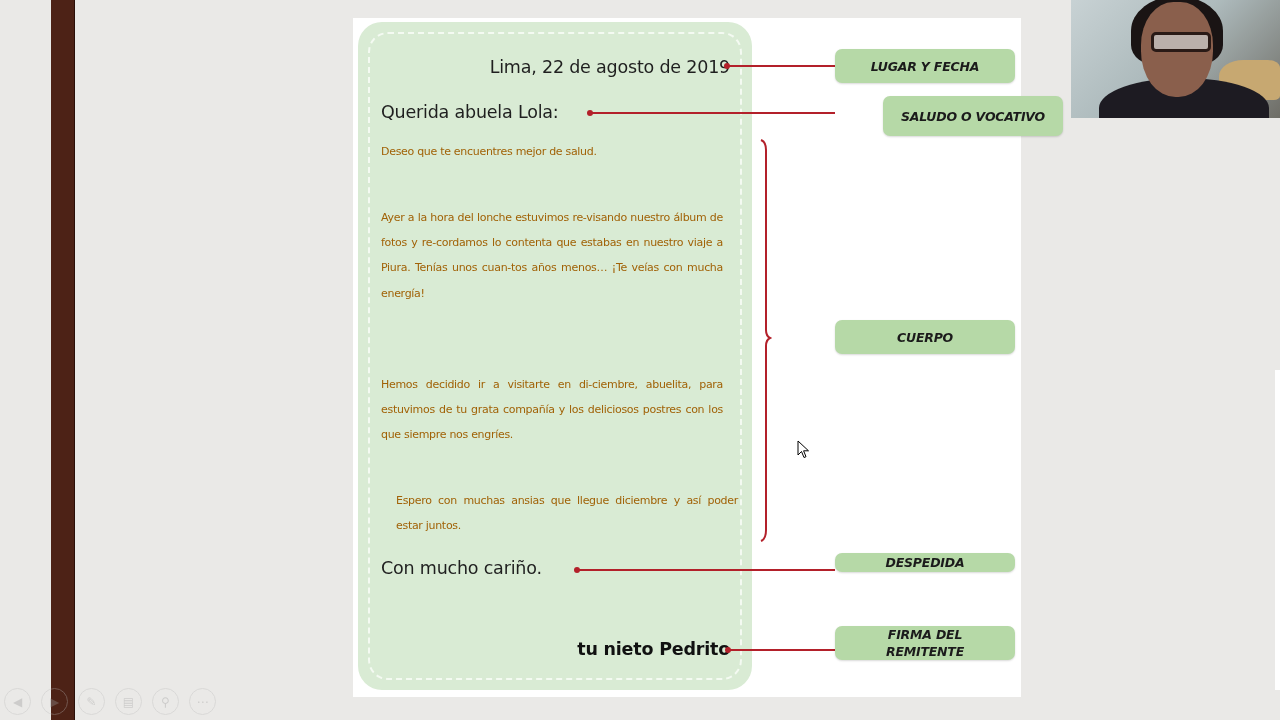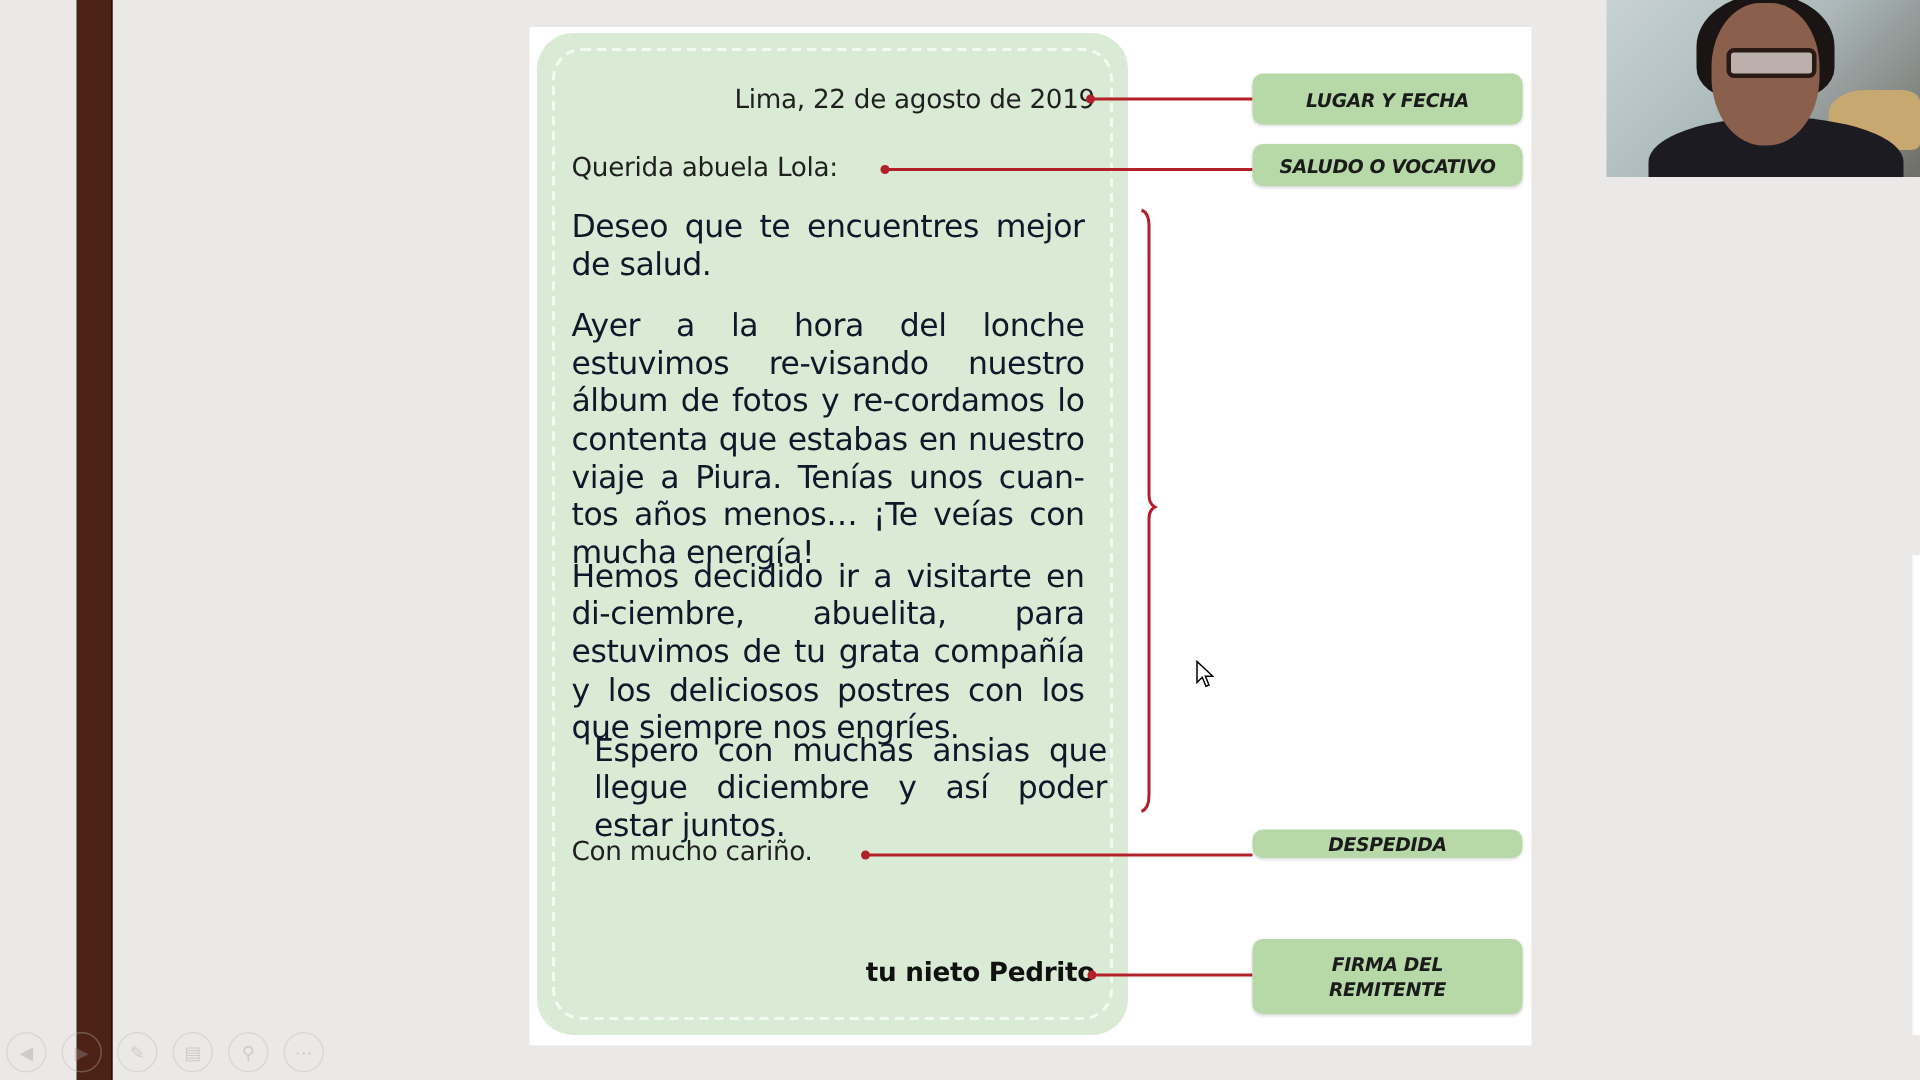--- a/index.html
+++ b/index.html
@@ -22,22 +22,22 @@
   }
   .card-dash {
     position: absolute; left: 10px; top: 10px; right: 10px; bottom: 10px;
     border: 2px dashed #f4faf2; border-radius: 20px;
   }
   .letter-text {
     position: absolute; color: #1f1f1f; font-size: 17.5px;
     font-family: "DejaVu Sans", sans-serif; letter-spacing: -0.2px;
   }
   .para {
-    position: absolute; left: 28px; width: 342px; color: #0f172a;
-    font-size: 21px; line-height: 25.2px; text-align: justify;
+    position: absolute; left: 28px; width: 342px; color: #a16207;
+    font-size: 11px; line-height: 25.2px; text-align: justify;
     letter-spacing: -0.3px;
   }
   .arrow {
     position: absolute; height: 2px; background: #b3202a;
   }
   .arrow::before {
     content: ""; position: absolute; left: -3px; top: -2px;
     width: 6px; height: 6px; border-radius: 50%; background: #b3202a;
   }
   .label-box {
@@ -122,23 +122,24 @@
   <div class="arrow" style="left:374px; top:47px; width:108px;"></div>
   <div class="arrow" style="left:237px; top:94px; width:245px;"></div>
   <div class="arrow" style="left:224px; top:551px; width:258px;"></div>
   <div class="arrow" style="left:375px; top:631px; width:107px;"></div>
 
   <svg class="brace" viewBox="0 0 20 405">
     <path d="M3 2 Q8 4 8 12 L8 192 Q8 198 12 200 Q8 202 8 208 L8 392 Q8 401 3 403" fill="none" stroke="#b3202a" stroke-width="2"></path>
   </svg>
 
   <div class="label-box" style="top:31px; height:34px;">LUGAR Y FECHA</div>
-  <div class="label-box" style="top:78px; height:28px;">SALUDO O VOCATIVO</div>
+  <div class="label-box" style="top:78px; height:40px;margin-left:48px;">SALUDO O VOCATIVO</div>
+  <div class="label-box" style="top:302px; height:34px;">CUERPO</div>
   <div class="label-box" style="top:535px; height:19px;">DESPEDIDA</div>
-  <div class="label-box" style="top:608px; height:50px; padding:0 40px; box-sizing:border-box;">FIRMA DEL REMITENTE</div>
+  <div class="label-box" style="top:608px; height:34px; padding:0 40px; box-sizing:border-box;">FIRMA DEL REMITENTE</div>
 </div>
 
 <div class="webcam">
   <div class="cushion"></div>
   <div class="body"></div>
   <div class="hair"></div>
   <div class="person-head"></div>
   <div class="glasses"></div>
 </div>
 

